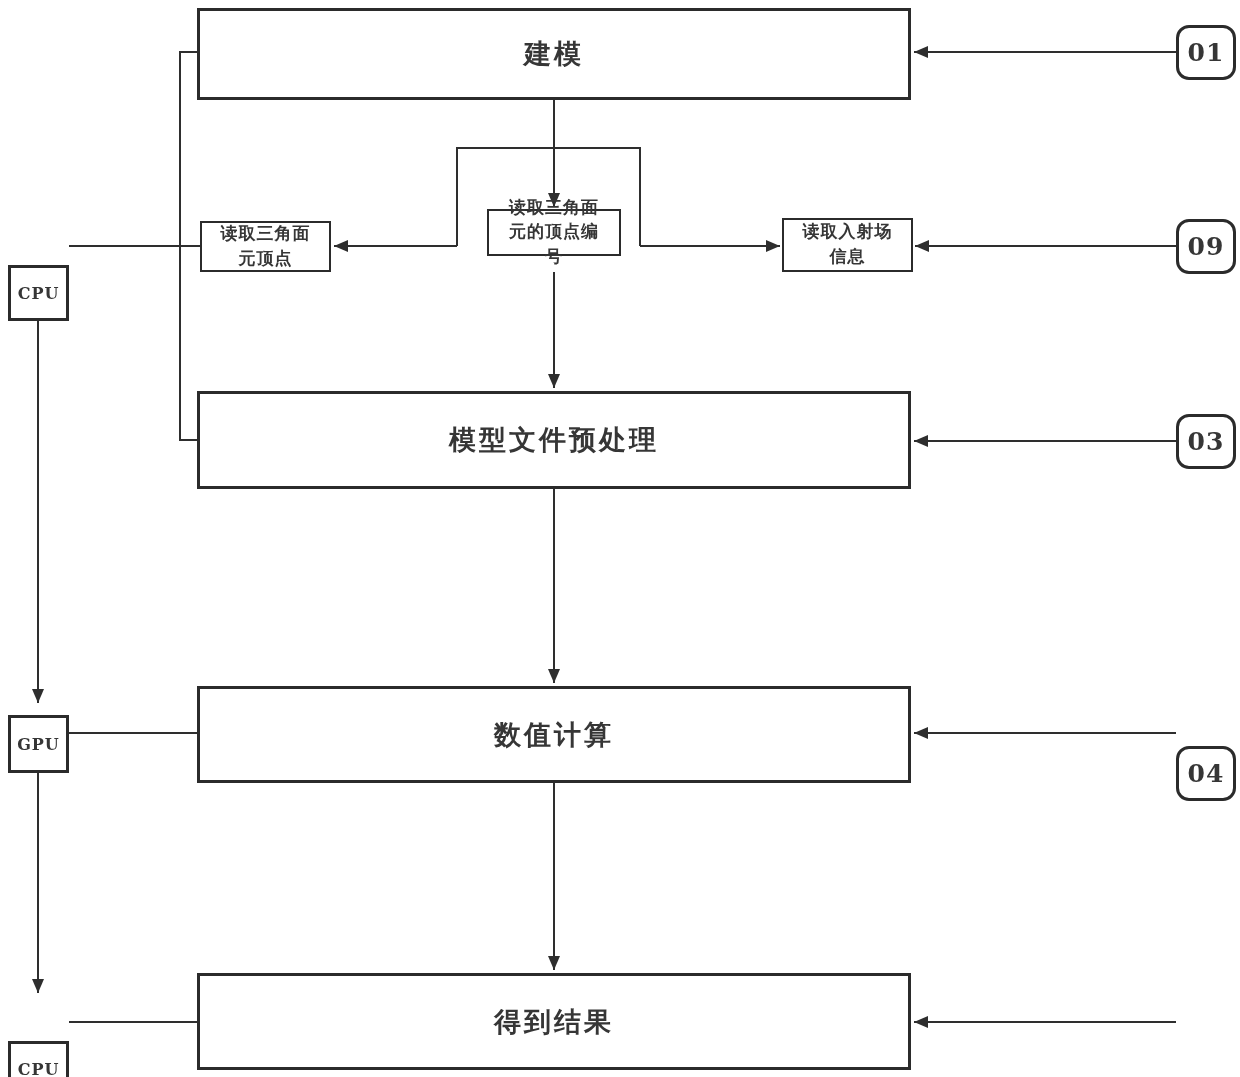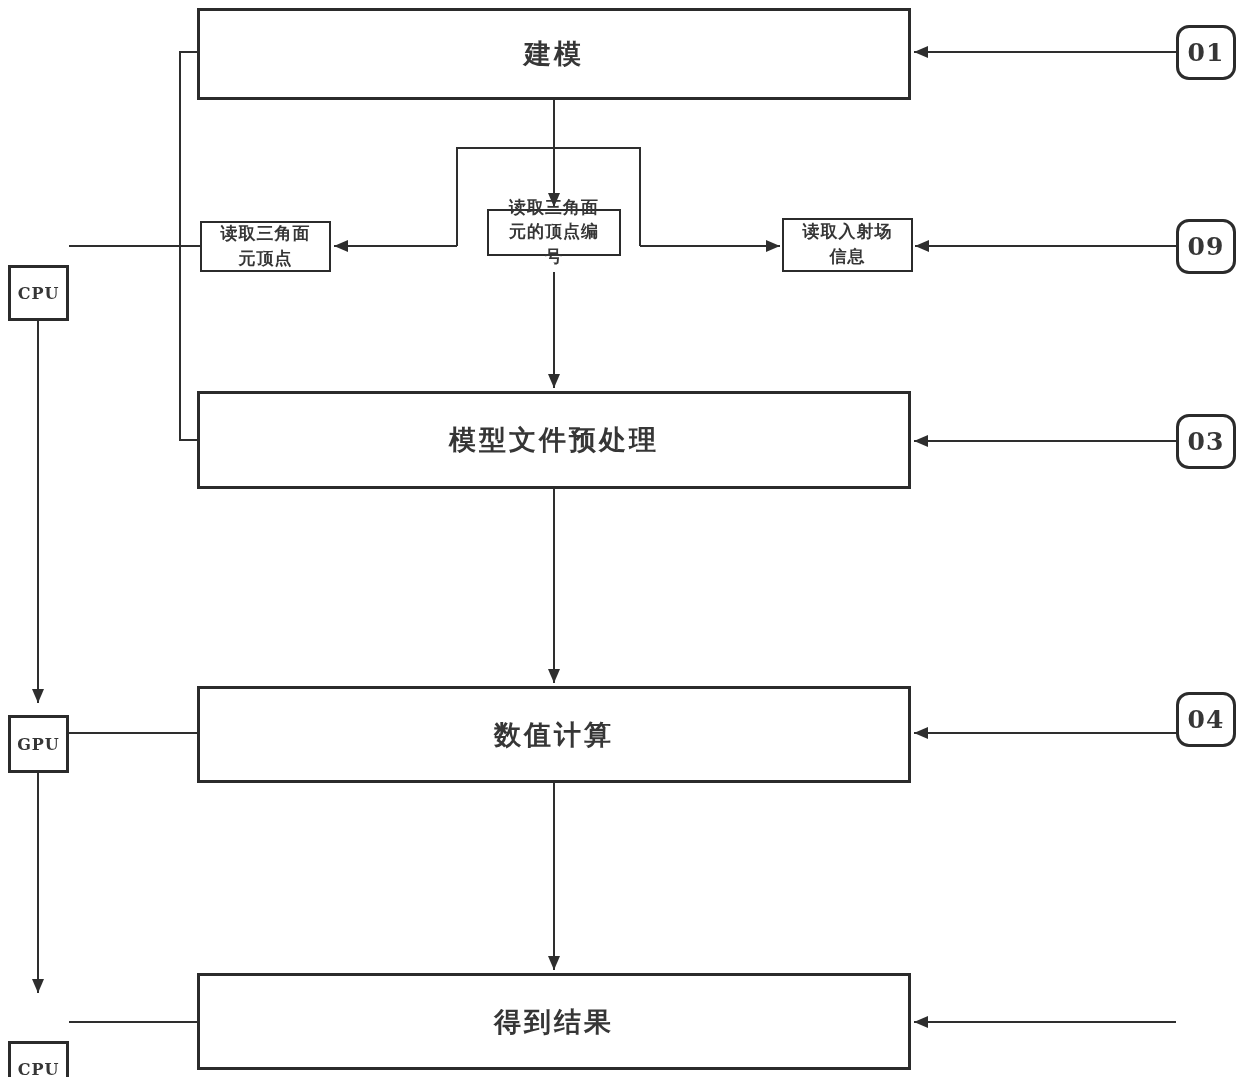--- a/index.html
+++ b/index.html
@@ -72,21 +72,21 @@
   #node-read-vertex-ids { left: 487px; top: 209px;  width: 134px; height: 47px; padding: 6px 12px; }
   #node-read-incident   { left: 782px; top: 218px;  width: 131px; height: 54px; }
 
   #node-cpu-top         { left: 8px;   top: 220px;  width: 61px;  height: 56px; }
   #node-gpu             { left: 8px;   top: 670px;  width: 61px;  height: 58px; }
   #node-cpu-bottom      { left: 8px;   top: 996px;  width: 61px;  height: 57px; }
 
   #node-01              { left: 1176px; top: 25px;  width: 60px; height: 55px; }
   #node-02              { left: 1176px; top: 219px; width: 60px; height: 55px; }
   #node-03              { left: 1176px; top: 414px; width: 60px; height: 55px; }
-  #node-04              { left: 1176px; top: 692px; width: 60px; height: 55px; align-items: center; }
+  #node-04              { left: 1176px; top: 746px; width: 60px; height: 55px; align-items: center; }
   #node-05              { left: 1244px; top: 996px; width: 60px; height: 55px; }
 
   .conn {
     fill: none;
     stroke: #2e2e2e;
     stroke-width: 2;
   }
 </style>
 </head>
 <body>

